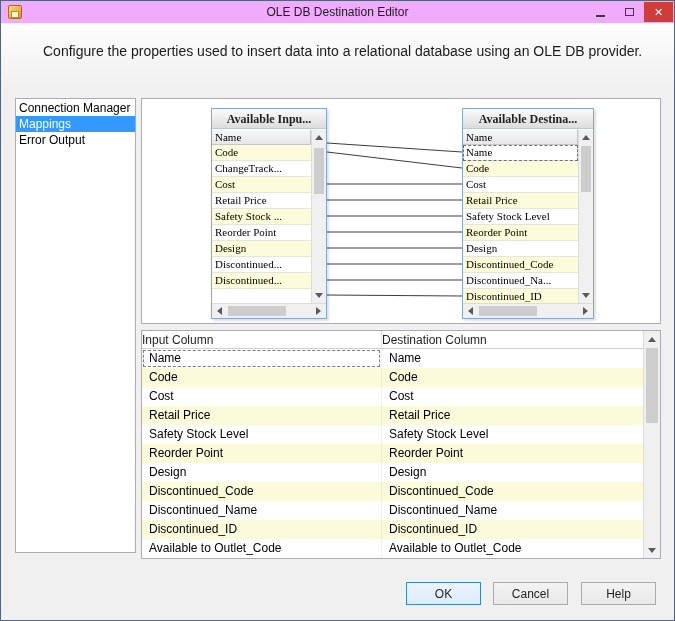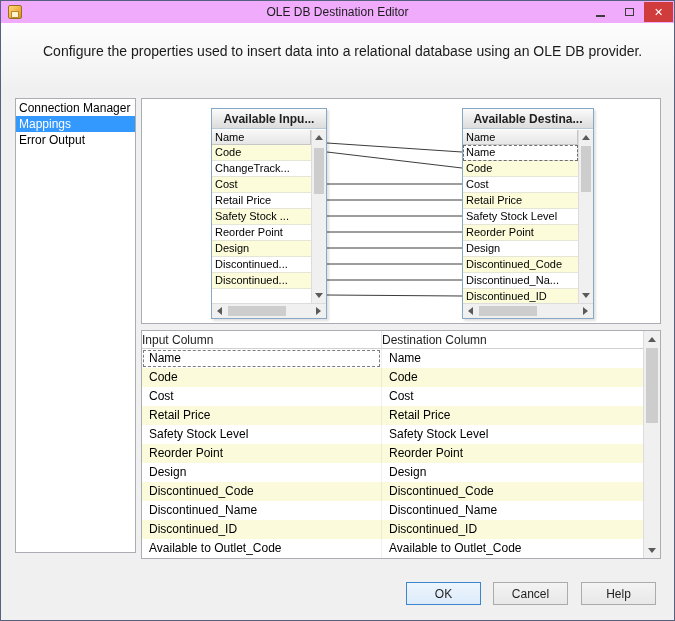--- a/index.html
+++ b/index.html
@@ -30,21 +30,21 @@
 
   
   .sidebar { position:absolute; left:14px; top:97px; width:121px; height:455px;
              background:#ffffff; border:1px solid #abadb3; padding-top:1px; }
   .side-item { height:16px; line-height:16px; font-size:12px; padding:0 3px; color:#000;
                white-space:nowrap; overflow:hidden; }
   .side-item.selected { background:#3399ff; color:#ffffff; }
 
   
   .canvas { position:absolute; left:140px; top:97px; width:520px; height:226px;
-            background:#ffffff; border:1px solid #abadb3; }
+            background:#ffffff; border:1px solid #abadb3;font-family:Liberation Serif, serif; }
   .lines-svg { position:absolute; left:0; top:0; width:518px; height:224px; }
 
   .colbox { position:absolute; width:116px; height:211px; background:#ffffff;
             border:1px solid #86a7c5; box-shadow:2px 2px 2px rgba(0,0,0,0.12); }
   .colbox.input { left:69px; top:9px; }
   .colbox.dest  { left:320px; top:9px; width:132px; }
   .colbox-title { height:20px; line-height:20px; text-align:center; font-size:12px; font-weight:bold;
                   color:#1f1f1f; background:linear-gradient(#fbfbfb,#dcdcdc);
                   border-bottom:1px solid #b9c9d6; white-space:nowrap; overflow:hidden; }
   .colbox-body { position:absolute; top:21px; left:0; right:0; bottom:0; }

